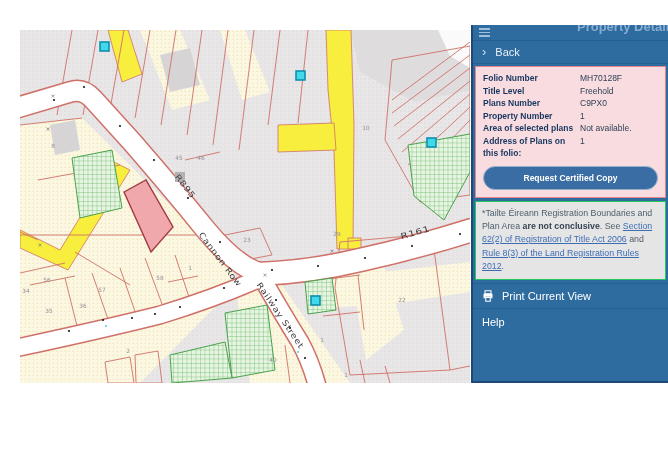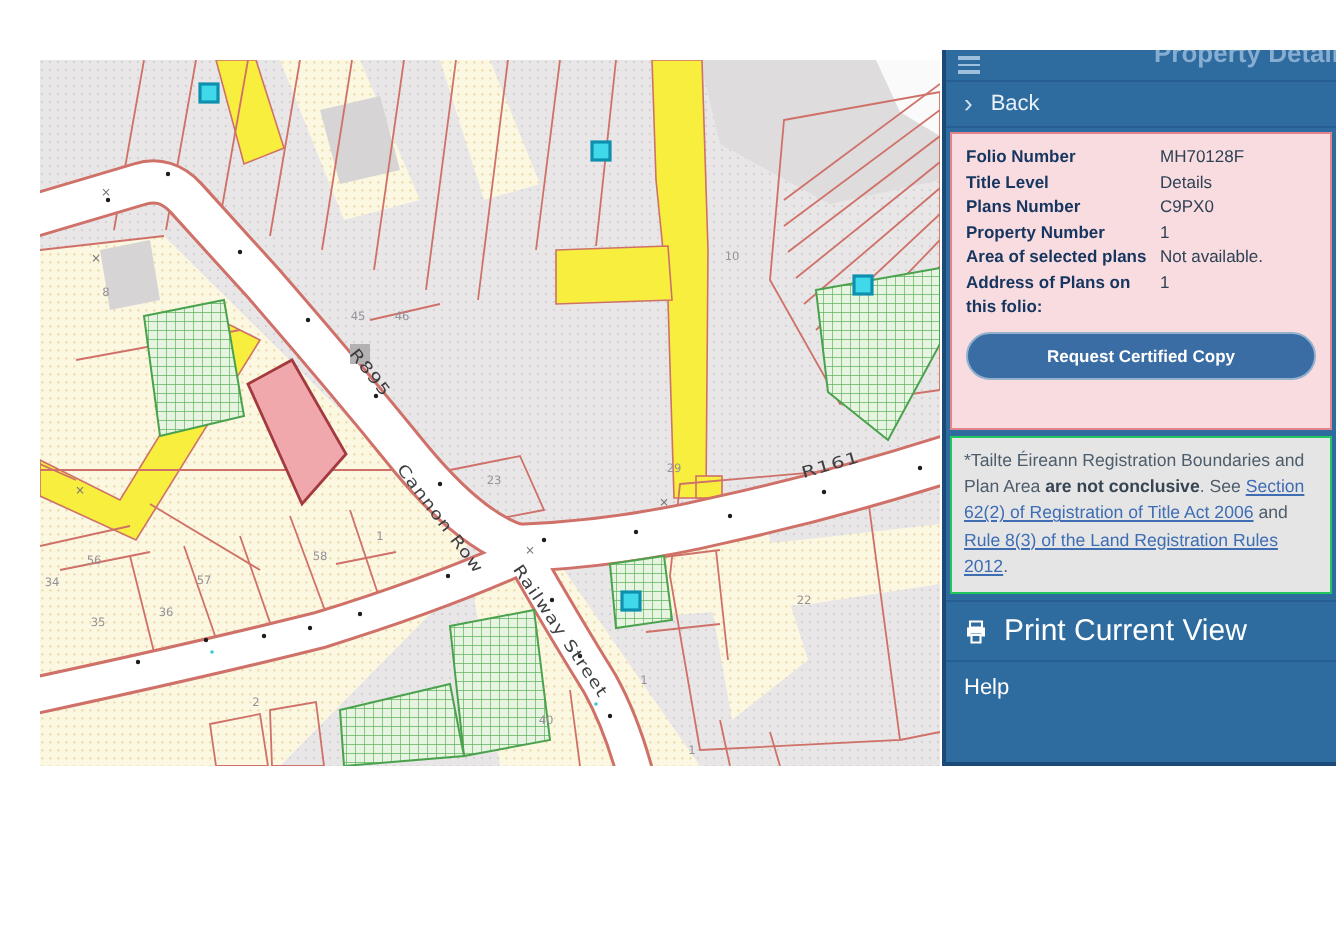--- a/index.html
+++ b/index.html
@@ -10,33 +10,33 @@
   
   .sidebar{position:absolute;left:471px;top:25px;width:197px;height:358px;background:#2e6b9e;
            border-left:2px solid #1c4a78;border-bottom:2px solid #1c4a78;box-sizing:border-box;}
   .sb-header{height:15px;position:relative;overflow:hidden;border-bottom:1px solid #265e93;}
   .hamburger{position:absolute;left:6px;top:3px;width:11px;cursor:pointer;}
   .hamburger span{display:block;height:1.5px;background:#9fc0dd;margin-bottom:2px;}
   .sb-title{position:absolute;left:104px;top:-6px;font-size:13px;font-weight:bold;color:#87add2;white-space:nowrap;}
   .back-row{height:22px;display:flex;align-items:center;padding-left:9px;color:#e9f1f9;font-size:11px;
             border-bottom:1px solid #265e93;cursor:pointer;}
   .back-row .chev{font-size:13px;line-height:10px;margin-right:9px;color:#cfe0ee;}
-  .pink{margin:2px;background:#f8dce0;border:1px solid #e2848b;padding:5px 7px 24px;}
+  .pink{margin:2px;background:#f8dce0;border:1px solid #e2848b;padding:5px 7px 7px;}
   .drow{display:grid;grid-template-columns:97px 1fr;font-size:8.5px;line-height:12.5px;color:#2f4154;}
   .drow .lbl{font-weight:bold;color:#17365f;padding-right:4px;}
   .btnrow{display:flex;gap:5px;margin-top:6px;}
   .btn{flex:1;background:#3a6da3;border:1px solid #93b1cd;color:#fff;font-size:8.5px;font-weight:bold;
        text-align:center;padding:6px 2px;border-radius:2px;cursor:pointer;font-family:inherit;}
   .btn.wide{flex:1.08;border-radius:12px;}
   .disc{margin:3px 2px;background:#e5e5e5;border:1px solid #22c55e;padding:5px 6px 6px;font-size:8.8px;
         line-height:1.52;color:#4e5d6b;}
   .disc b{color:#374553;}
   .disc a{color:#3e6db4;text-decoration:underline;cursor:pointer;}
   .print-row{display:flex;align-items:center;padding:6px 0 6px 9px;border-top:1px solid #265e93;
-             border-bottom:1px solid #265e93;color:#fff;font-size:15px;cursor:pointer;margin-top:1px;}
+             border-bottom:1px solid #265e93;color:#fff;font-size:11px;cursor:pointer;margin-top:1px;}
   .print-row svg{margin-right:8px;}
   .help-row{padding:7px 9px;color:#fff;font-size:11px;cursor:pointer;}
 </style>
 </head>
 <body>
 
 <div class="map-wrap">
   <svg id="map-svg" width="450" height="353" viewBox="0 0 450 353">
     <defs>
       <pattern id="pg" width="4" height="4" patternUnits="userSpaceOnUse">
@@ -226,21 +226,21 @@
     <span>Back</span>
   </div>
 
   <div class="pink">
     <div class="drow">
       <span class="lbl">Folio Number</span>
       <span class="val">MH70128F</span>
     </div>
     <div class="drow">
       <span class="lbl">Title Level</span>
-      <span class="val">Details</span>
+      <span class="val">Freehold</span>
     </div>
     <div class="drow">
       <span class="lbl">Plans Number</span>
       <span class="val">C9PX0</span>
     </div>
     <div class="drow">
       <span class="lbl">Property Number</span>
       <span class="val">1</span>
     </div>
     <div class="drow">

